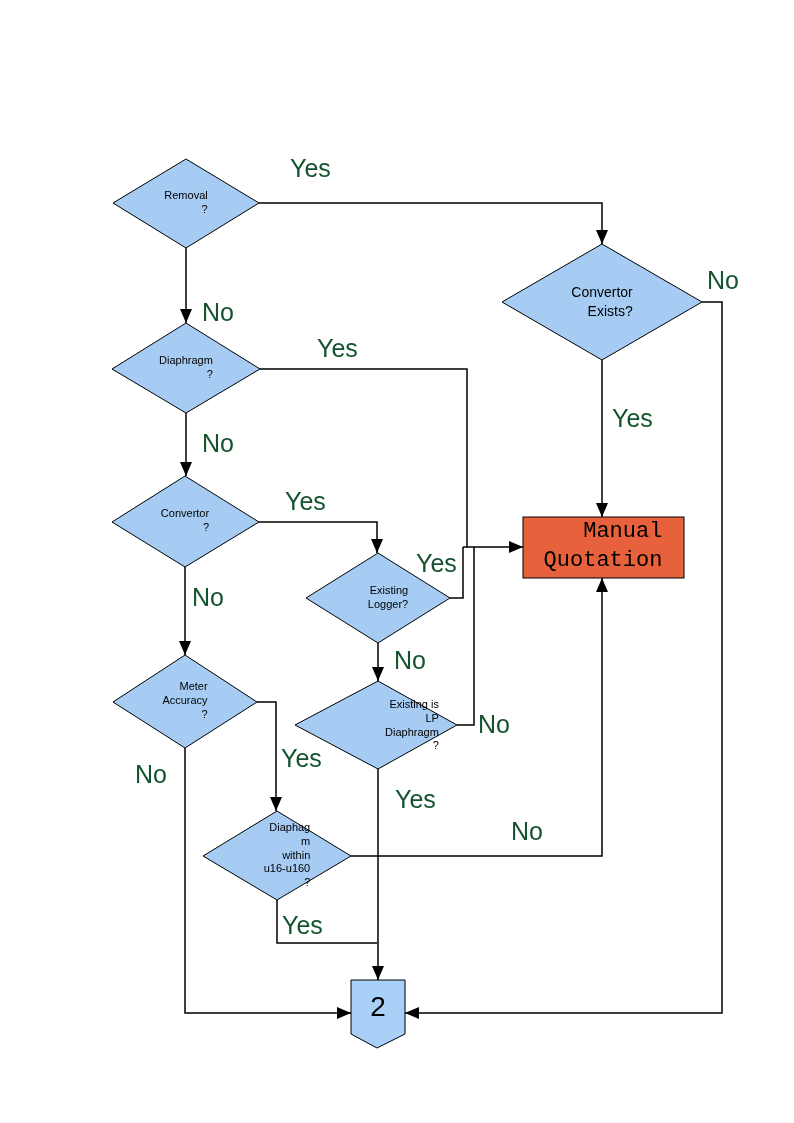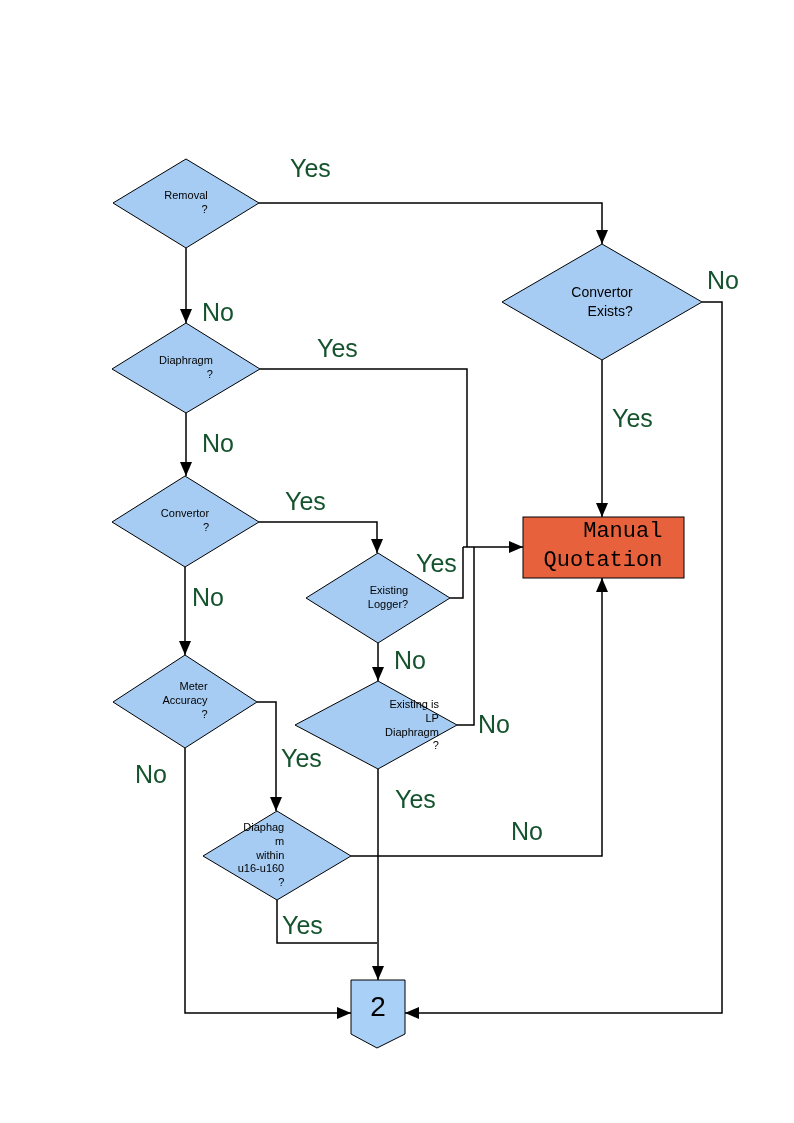--- a/index.html
+++ b/index.html
@@ -89,21 +89,21 @@
 ?</div>
   <div class="node-label" style="left:388px; top:598px;">Existing
 Logger?</div>
   <div class="node-label" style="left:185px; top:701px;">Meter
 Accuracy
 ?</div>
   <div class="node-label" style="left:376px; top:725px;margin-left:36px;">Existing is
 LP
 Diaphragm
 ?</div>
-  <div class="node-label" style="left:261px; top:855px;">Diaphag
+  <div class="node-label" style="left:287px; top:855px;">Diaphag
 m
 within
 u16-u160
 ?</div>
   <div class="node-label process" style="left:603px; top:547px;font-family:Liberation Mono, monospace;">Manual
 Quotation</div>
   <div class="node-label big" style="left:378px; top:1006px;">2</div>
 
   <div class="edge-label" style="left:290px; top:154px;">Yes</div>
   <div class="edge-label" style="left:202px; top:298px;">No</div>

